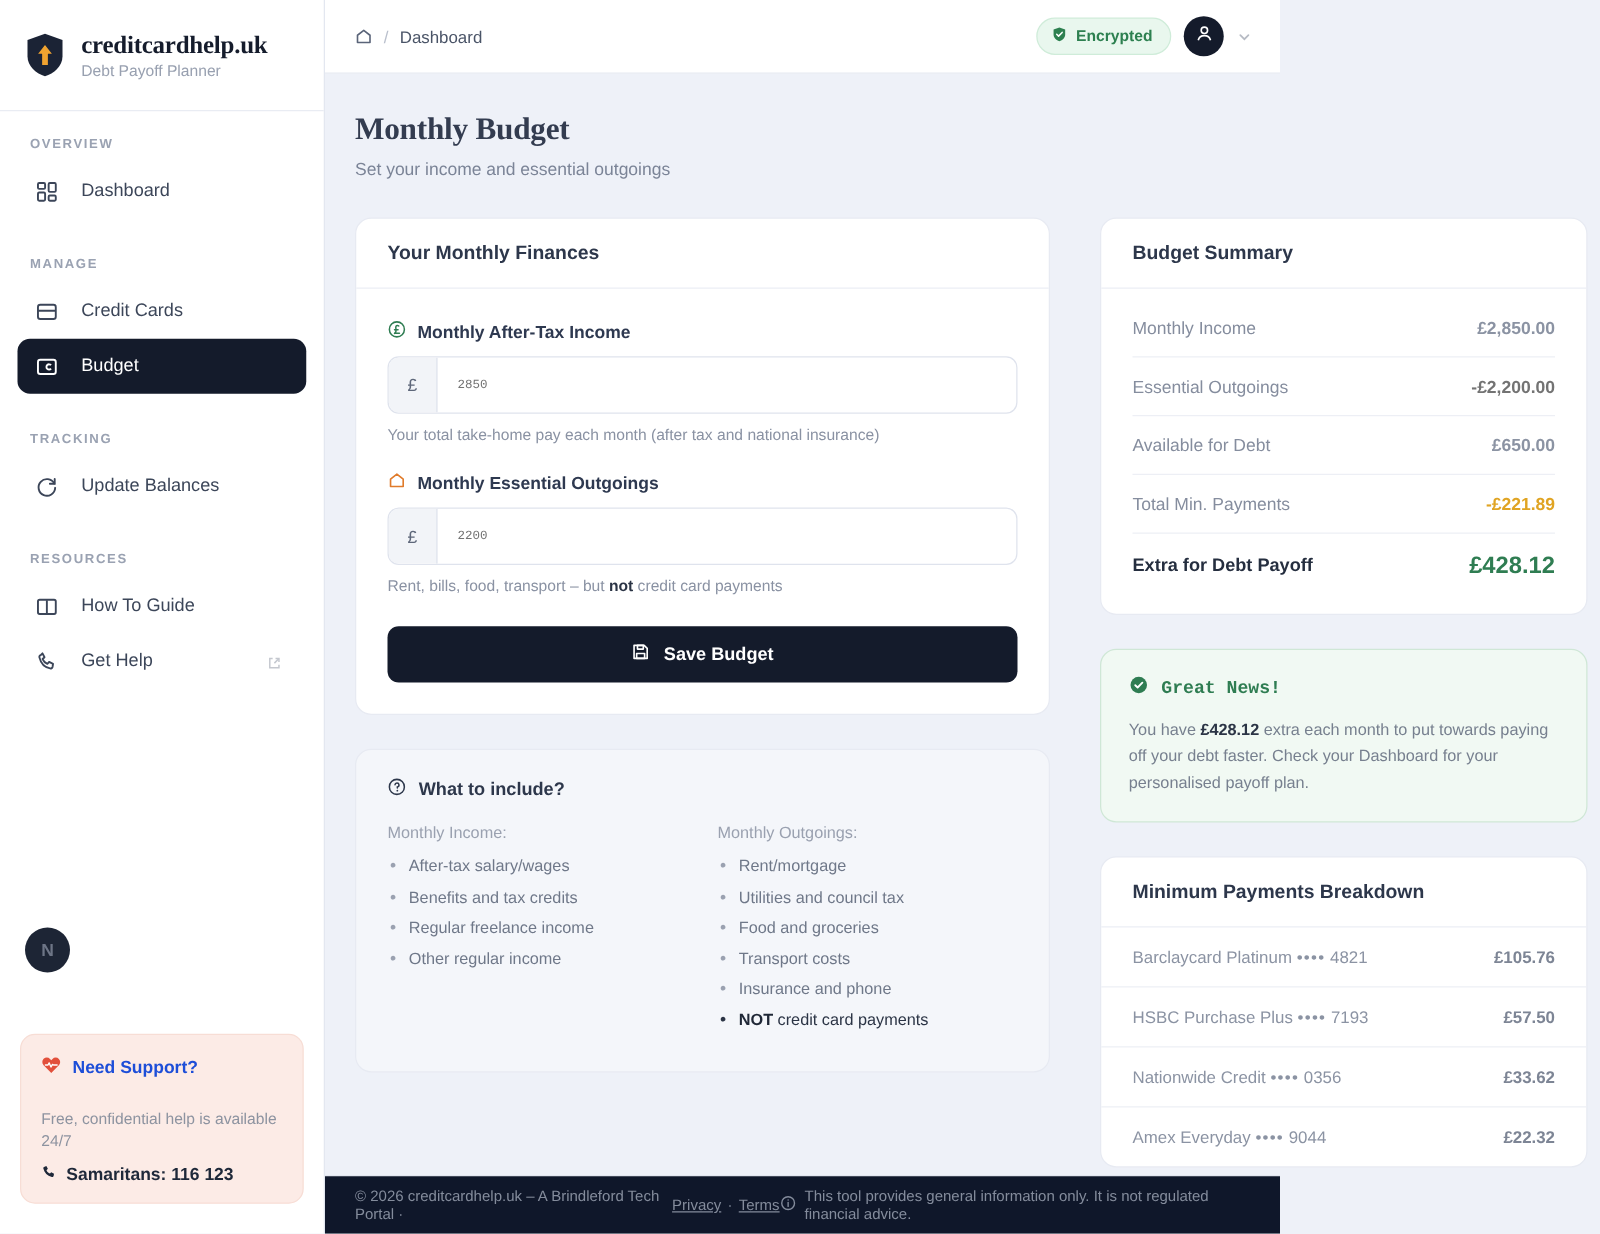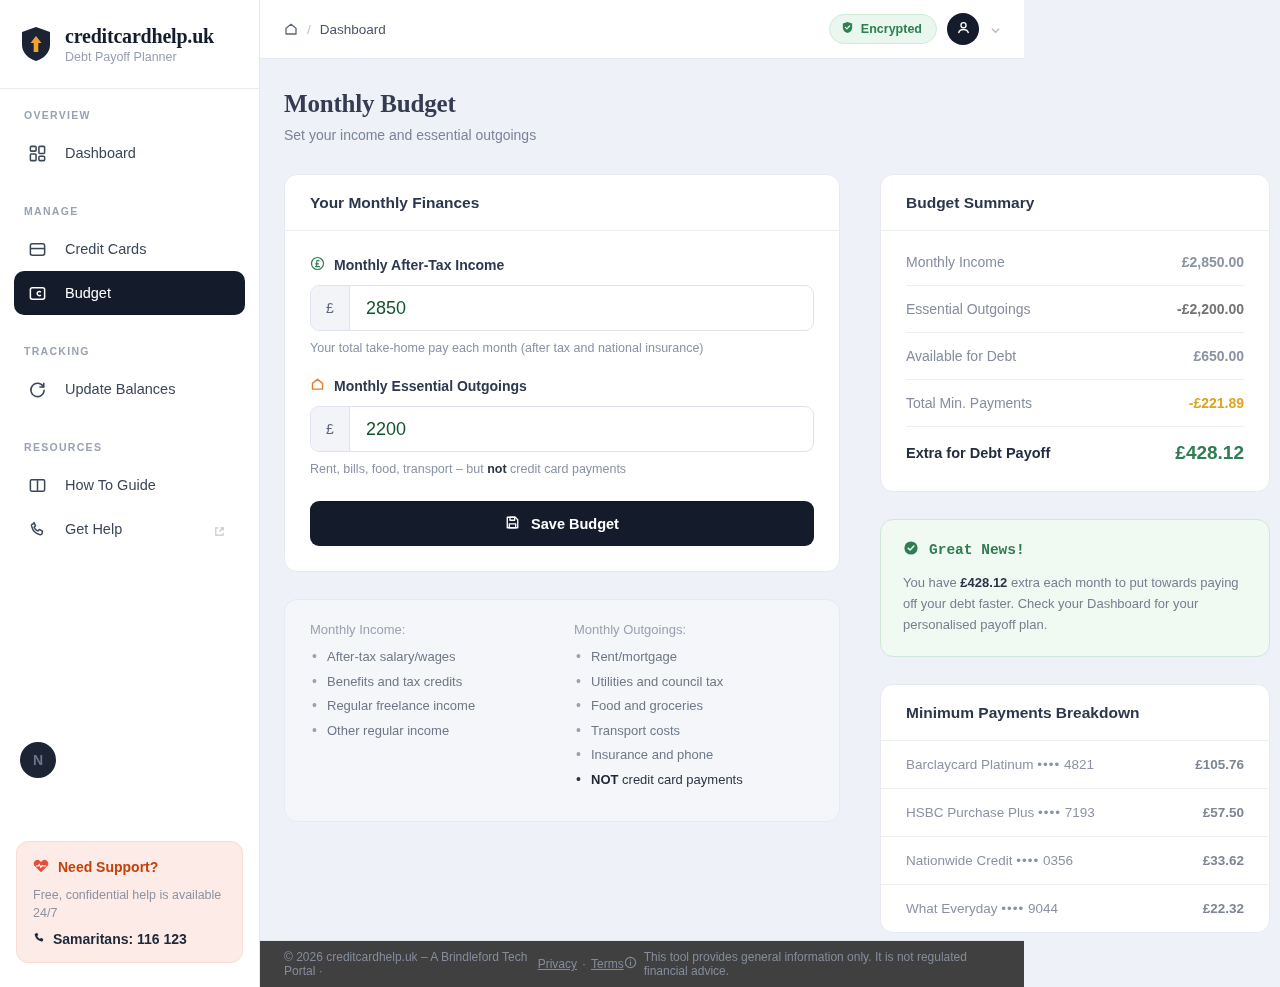--- a/index.html
+++ b/index.html
@@ -69,22 +69,22 @@
 
   .support {
     margin: 0 16px 24px 16px;
     background: #fcebe6;
     border: 1px solid #f7ddd5;
     border-radius: 12px;
     padding: 16px 16px 15px 16px;
   }
   .support-head {
     display: flex; align-items: center; gap: 9px;
-    font-size: 14px; font-weight: 700; color: #c2410c;
-    margin-bottom: 9px;
+    font-size: 14px; font-weight: 700; color: #1d4ed8;
+    margin-bottom: 23px;
   }
   .support-body { font-size: 12.5px; color: #8d93a0; line-height: 1.45; margin-bottom: 9px; }
   .support-phone {
     display: flex; align-items: center; gap: 7px;
     font-size: 14px; font-weight: 700; color: #1e2839;
   }
 
   
   .main { flex: 1 1 auto; display: flex; flex-direction: column; height: 987px; min-width: 0; }
   .topbar {
@@ -145,22 +145,22 @@
     overflow: hidden; background: #fff; height: 46px;
   }
   .input-prefix {
     width: 39px; flex: 0 0 39px;
     background: #f2f4f8; border-right: 1px solid #dfe3ed;
     display: flex; align-items: center; justify-content: center;
     font-size: 14px; color: #5e677a;
   }
   .input-wrap input {
     flex: 1 1 auto; border: 0; outline: none;
-    font-family: Liberation Sans, sans-serif;
-    font-size: 18px; color: #14532d;
+    font-family: Liberation Mono, monospace;
+    font-size: 10px; color: #737373;
     padding: 0 16px; background: transparent;
   }
   .field-help { font-size: 12.5px; color: #8a92a3; margin-top: 10px; }
   .field-help b { color: #2b3445; font-weight: 700; }
   .field-block + .field-block { margin-top: 22px; }
 
   .save-btn {
     margin-top: 25px;
     width: 100%; height: 45px;
     background: #141b2b; color: #ffffff;
@@ -237,21 +237,21 @@
   .brk-row:last-child { border-bottom: 0; }
   .brk-row .n { color: #8b93a3; }
   .brk-row .n .dots { letter-spacing: 1px; }
   .brk-row .a { color: #7d8595; font-weight: 600; }
 
   .spacer { height: 33px; }
 
   .footer {
     flex: 0 0 47px; height: 47px;
     border-top: 1px solid #e3e7f0;
-    background: #404040;
+    background: #0f172a;
     display: flex; align-items: center;
     padding: 0 24px;
     font-size: 12px; color: #848c9c;
   }
   .footer a { color: #848c9c; text-decoration: underline; }
   .footer .right {
     margin-left: auto; display: flex; align-items: center; gap: 7px;
   }
   .footer .sepdot { margin: 0 5px; }
 </style>
@@ -466,20 +466,30 @@
                     <path d="M5.3 2.4h5v3.2h-5z"></path>
                       <path d="M4.6 9.4h6.8v4.2H4.6z"></path>
                   </svg>
                 </span>
                 <span>Save Budget</span>
               </button>
             </div>
           </section>
 
           <section class="include">
+            <div class="include-head">
+              <span>
+                <svg viewBox="0 0 16 16" width="15" height="15" fill="none" stroke="#2d374b" stroke-width="1.3">
+                  <circle cx="8" cy="8" r="6.4"></circle>
+                  <path d="M6.4 6.2a1.7 1.7 0 1 1 2 1.8v1" stroke-linecap="round"></path>
+                  <circle cx="8.4" cy="11.2" r=".75" fill="#2d374b" stroke="none"></circle>
+                </svg>
+              </span>
+              <span>What to include?</span>
+            </div>
             <div class="include-cols">
               <div class="include-col">
                 <div class="include-col-t">Monthly Income:</div>
                 <ul>
                   <li>After-tax salary/wages</li>
                   <li>Benefits and tax credits</li>
                   <li>Regular freelance income</li>
                   <li>Other regular income</li>
                 </ul>
               </div>
@@ -547,21 +557,21 @@
             </div>
             <div class="brk-row">
               <span class="n"><span>HSBC Purchase Plus</span> <span class="dots">••••</span> <span>7193</span></span>
               <span class="a">£57.50</span>
             </div>
             <div class="brk-row">
               <span class="n"><span>Nationwide Credit</span> <span class="dots">••••</span> <span>0356</span></span>
               <span class="a">£33.62</span>
             </div>
             <div class="brk-row">
-              <span class="n"><span>What Everyday</span> <span class="dots">••••</span> <span>9044</span></span>
+              <span class="n"><span>Amex Everyday</span> <span class="dots">••••</span> <span>9044</span></span>
               <span class="a">£22.32</span>
             </div>
           </section>
         </div>
       </div>
       <div class="spacer"></div>
     </div>
 
     <footer class="footer">
       <span>© 2026 creditcardhelp.uk – A Brindleford Tech Portal ·</span>

